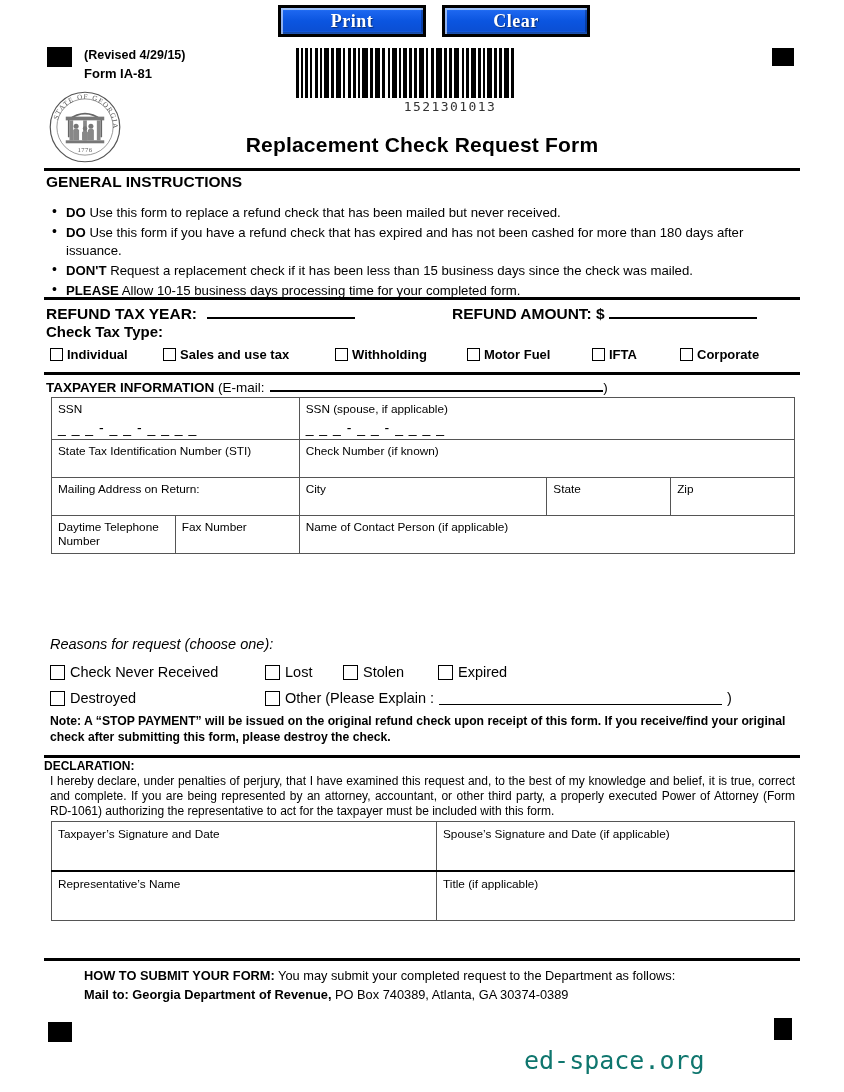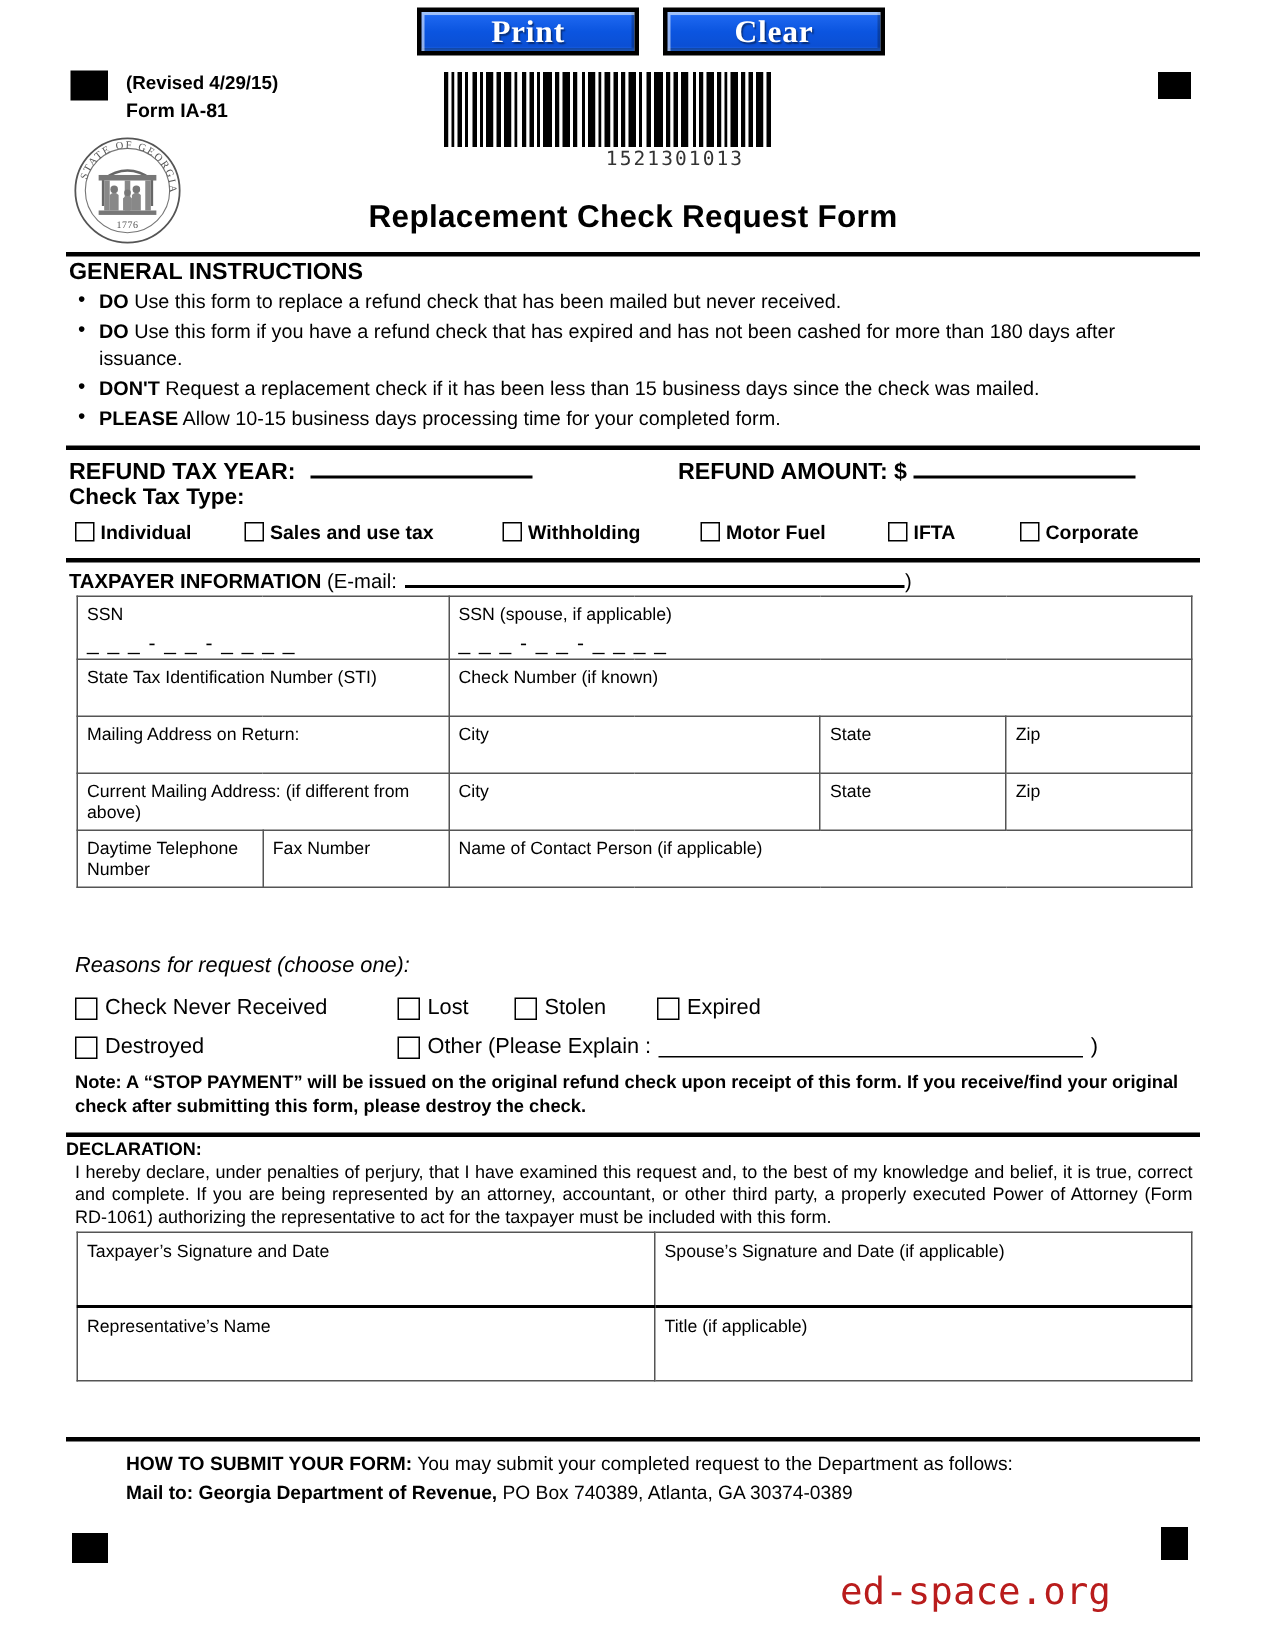--- a/index.html
+++ b/index.html
@@ -49,21 +49,21 @@
                 inset -2px -2px 0 rgba(0,0,0,0.25);
     display: flex;
     align-items: center;
     justify-content: center;
     cursor: pointer;
     box-sizing: border-box;
   }
   .form-btn span {
     font-family: "Liberation Serif", serif;
     font-weight: bold;
-    font-size: 21px;
+    font-size: 18px;
     color: #ffffff;
     letter-spacing: 0.5px;
     text-shadow: 1px 1px 1px rgba(0,0,0,0.45);
   }
 
   
   .barcode-wrap {
     position: absolute;
     left: 296px; top: 48px;
     width: 308px;
@@ -127,21 +127,21 @@
   .abs { position: absolute; }
 
   .sec-head {
     font-size: 15.5px;
     font-weight: bold;
   }
 
   
   .instructions {
     position: absolute;
-    left: 50px; top: 192px;
+    left: 50px; top: 204px;
     width: 750px;
   }
   .ins-item {
     position: relative;
     padding-left: 16px;
     font-size: 13.2px;
     line-height: 17.6px;
     margin-bottom: 2.5px;
   }
   .ins-item:before {
@@ -264,24 +264,24 @@
   .submit-block {
     position: absolute;
     left: 84px; top: 966px;
     width: 700px;
     font-size: 12.8px;
     line-height: 19px;
   }
 
   .watermark {
     position: absolute;
-    left: 560px; top: 1046px;
+    left: 524px; top: 1046px;
     font-family: "DejaVu Sans Mono", monospace;
     font-size: 25px;
-    color: #b91c1c;
+    color: #0f766e;
     letter-spacing: 0px;
   }
 </style>
 </head>
 <body>
 
 <div class="page">
 
   <div class="reg-mark reg-tl"></div>
   <div class="reg-mark reg-tr"></div>
@@ -504,34 +504,20 @@
         <span>City</span>
       </td>
       <td class="cell-mid" style="width:52px;">
         <span>State</span>
       </td>
       <td class="cell-mid" style="width:118px;">
         <span>Zip</span>
       </td>
     </tr>
     <tr>
-      <td class="cell-mid" colspan="2">
-        <span>Current Mailing Address: (if different from above)</span>
-      </td>
-      <td class="cell-mid" colspan="2">
-        <span>City</span>
-      </td>
-      <td class="cell-mid">
-        <span>State</span>
-      </td>
-      <td class="cell-mid">
-        <span>Zip</span>
-      </td>
-    </tr>
-    <tr>
       <td class="cell-mid" style="width:196px;">
         <span>Daytime Telephone Number</span>
       </td>
       <td class="cell-mid" style="width:148px;">
         <span>Fax Number</span>
       </td>
       <td class="cell-mid" colspan="4">
         <span>Name of Contact Person (if applicable)</span>
       </td>
     </tr>

